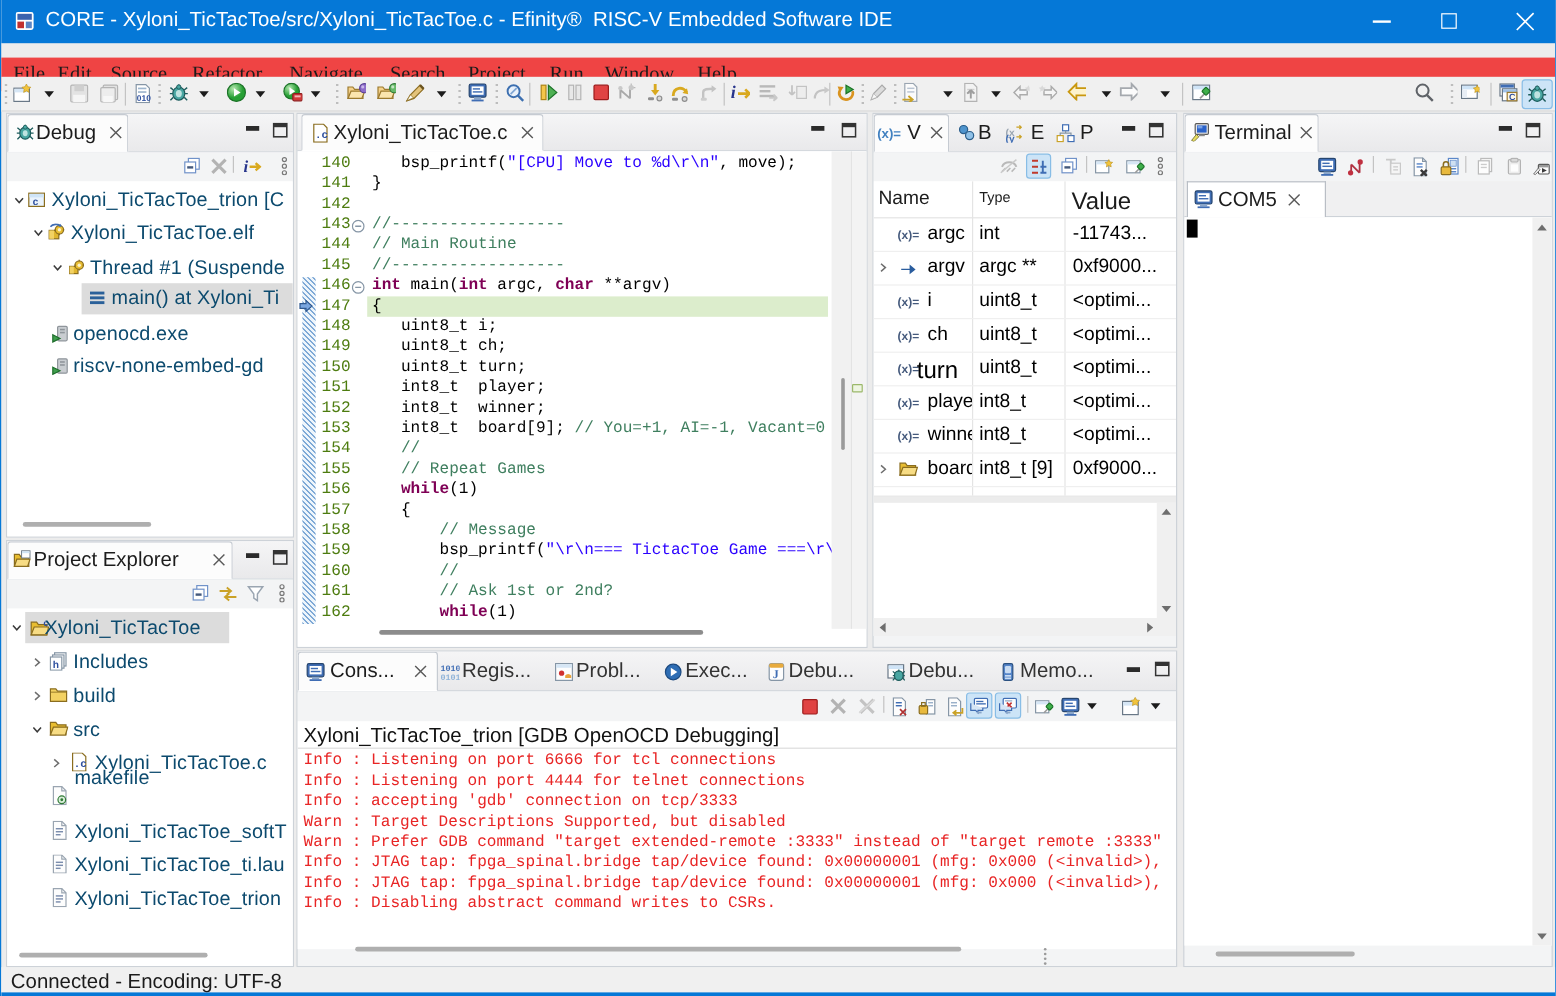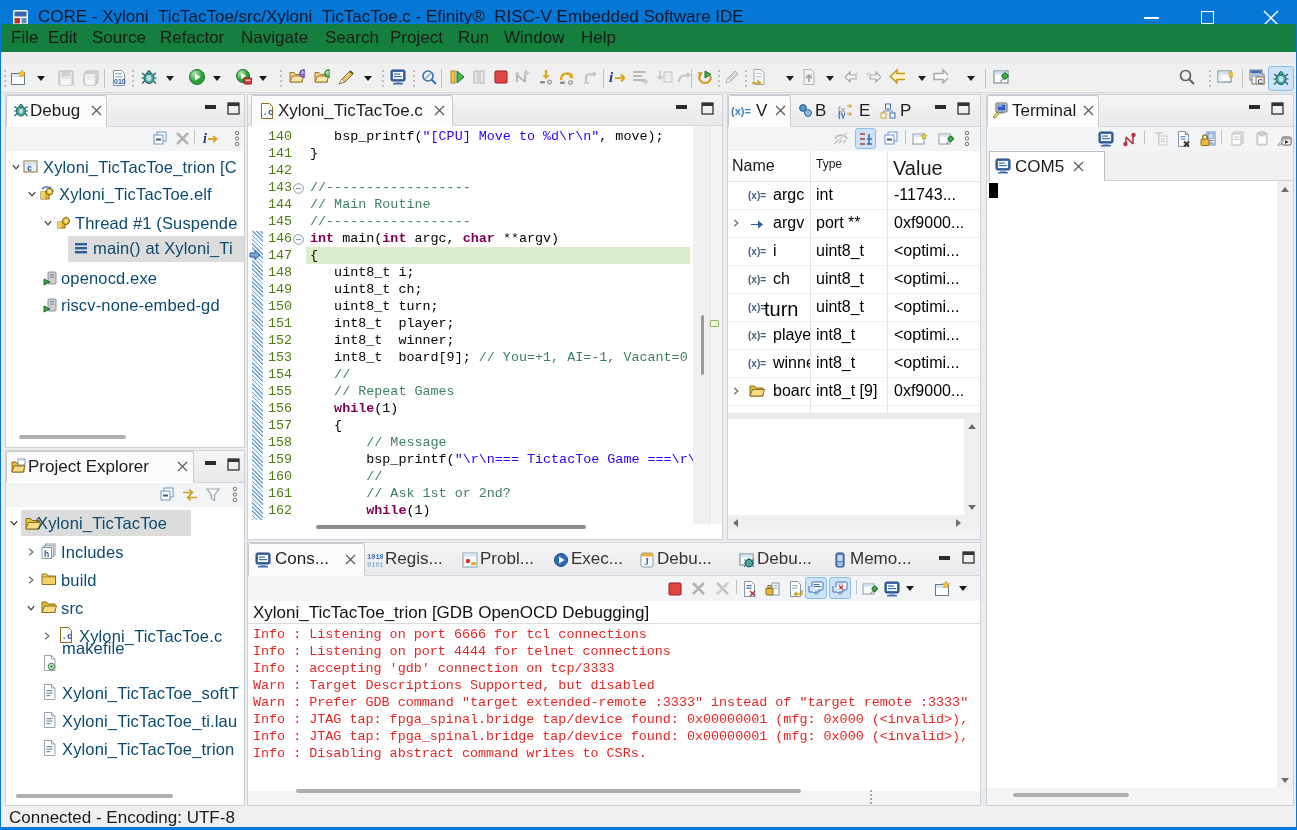--- a/index.html
+++ b/index.html
@@ -4,23 +4,23 @@
 <style>
 * { margin:0; padding:0; box-sizing:border-box; }
 html,body { width:1297px; height:830px; overflow:hidden; }
 body { font-family:"Liberation Sans", sans-serif; background:#ececec; position:relative;
   border-left:1px solid #0578d7; border-right:1px solid #0578d7; }
 .abs { position:absolute; }
 .i { position:absolute; width:16px; height:16px; }
 .t { position:absolute; white-space:pre; }
 
 #titlebar { position:absolute; left:0; top:0; width:1295px; height:36px; background:#0578d7; color:#fff; }
-#titlebar .title { position:absolute; left:37px; top:7px; font-size:17px; color:#0f172a; white-space:pre;text-align:right; }
-
-#menubar { position:absolute; left:0; top:24px; width:1295px; height:28px; background:#15803d; }
+#titlebar .title { position:absolute; left:37px; top:7px; font-size:17px; color:#ffffff; white-space:pre;text-align:right; }
+
+#menubar { position:absolute; left:0; top:48px; width:1295px; height:28px; background:#ef4444;font-family:Liberation Serif, serif; }
 .mi { position:absolute; top:4px; font-size:17px; color:#1b1b1b; }
 
 #toolbar { position:absolute; left:0; top:64px; width:1295px; height:29px; background:#f0f0f0; border-bottom:1px solid #d9d9d9; }
 .grip { position:absolute; top:6px; width:2px; height:17px; background-image:repeating-linear-gradient(#bdbdbd 0 2px, transparent 2px 5px); }
 .tsep { position:absolute; top:5px; width:1px; height:19px; background:#c3c3c3; }
 .caret { position:absolute; top:12px; width:0; height:0; border-left:4px solid transparent; border-right:4px solid transparent; border-top:5px solid #1c1c1c; }
 
 .panel { position:absolute; background:#f3f4f5; border:1px solid #cdd2d8; }
 .tabrow { position:absolute; left:0; top:0; right:0; height:32px; background:linear-gradient(#f5f5f6,#e9e9eb); border-bottom:1px solid #d5d9de; }
 .vtab { position:absolute; top:0px; height:32px; background:#fcfcfc; border:1px solid #c6cbd2; border-bottom:1px solid #fff; border-radius:3px 3px 0 0; }
@@ -732,21 +732,21 @@
     <div class="t" style="left:45px;top:35px;font-size:16px;width:37px;overflow:hidden">argc</div>
     <div class="t" style="left:88px;top:35px;font-size:16px">int</div>
     <div class="t" style="left:166px;top:35px;font-size:16px">-11743...</div>
     <svg class="chev" style="left:3px;top:67px" width="11" height="11" viewBox="0 0 11 11">
         <path d="M3.5 2 L7.5 5.5 L3.5 9" stroke="#6e6e6e" stroke-width="1.4" fill="none"></path>
       </svg>
     <svg class="abs" style="left:21px;top:65px" width="16" height="16">
         <path d="M2 8 h7 V4.5 L14 8.5 L9 12.5 V9 H2 z" fill="#2a5d9e"></path>
       </svg>
     <div class="t" style="left:45px;top:63px;font-size:16px;width:37px;overflow:hidden">argv</div>
-    <div class="t" style="left:88px;top:63px;font-size:16px">port **</div>
+    <div class="t" style="left:88px;top:63px;font-size:16px">argc **</div>
     <div class="t" style="left:166px;top:63px;font-size:16px">0xf9000...</div>
     <svg class="abs" style="left:20px;top:93px" width="22" height="14">
         <text x="0" y="11" font-size="10" font-weight="bold" fill="#44597c" font-family="Liberation Sans">(x)=</text>
       </svg>
     <div class="t" style="left:45px;top:91px;font-size:16px;width:37px;overflow:hidden">i</div>
     <div class="t" style="left:88px;top:91px;font-size:16px">uint8_t</div>
     <div class="t" style="left:166px;top:91px;font-size:16px">&lt;optimi...</div>
     <svg class="abs" style="left:20px;top:121px" width="22" height="14">
         <text x="0" y="11" font-size="10" font-weight="bold" fill="#44597c" font-family="Liberation Sans">(x)=</text>
       </svg>

